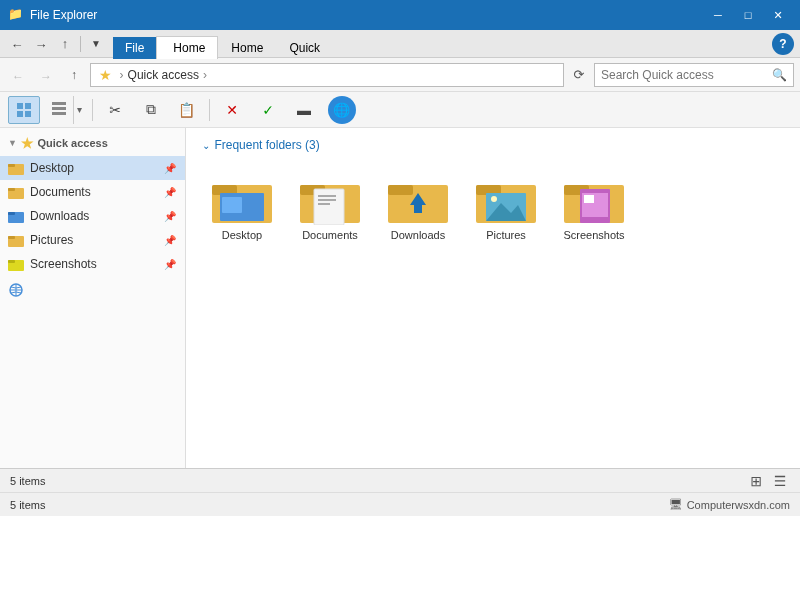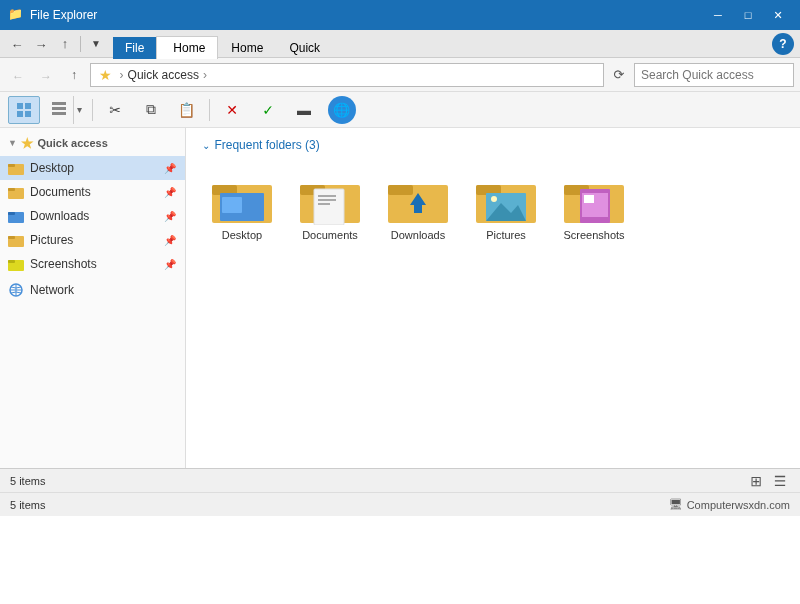--- a/index.html
+++ b/index.html
@@ -90,21 +90,21 @@
       display: flex; align-items: center; padding: 0 8px; font-size: 12px;
       color: #333; cursor: pointer;
     }
     .path-star { color: #f0c040; margin-right: 4px; font-size: 14px; }
     .path-sep { color: #888; margin: 0 4px; }
     .refresh-btn {
       width: 22px; height: 22px; display: flex; align-items: center; justify-content: center;
       font-size: 13px; cursor: pointer; color: #555; border-radius: 2px;
     }
     .search-box {
-      width: 160px; height: 24px; border: 1px solid #bbb; background: white;
+      width: 200px; height: 24px; border: 1px solid #bbb; background: white;
       display: flex; align-items: center; padding: 0 6px; gap: 12px;
     }
     .search-input {
       flex: 1; border: none; outline: none; font-size: 12px; color: #888; background: transparent;
     }
     .search-icon { color: #888; font-size: 12px; }
 
     
     .toolbar-row {
       background: #f5f5f5;
@@ -370,21 +370,20 @@
     <div class="sidebar-item">
       <span class="item-icon">
         <svg width="16" height="14" viewBox="0 0 16 14">
             <circle cx="8" cy="7" r="6" fill="none" stroke="#4a90d9" stroke-width="1.5"></circle>
             <line x1="8" y1="1" x2="8" y2="13" stroke="#4a90d9" stroke-width="1"></line>
             <line x1="2" y1="7" x2="14" y2="7" stroke="#4a90d9" stroke-width="1"></line>
             <path d="M3 4 Q8 6 13 4" fill="none" stroke="#4a90d9" stroke-width="1"></path>
             <path d="M3 10 Q8 8 13 10" fill="none" stroke="#4a90d9" stroke-width="1"></path>
           </svg>
       </span>
-      <span class="item-label">Network</span>
     </div>
   </div>
 
   <div class="content-area">
     <div class="section-header">
       <span class="arrow" style="color:#1a6fb5;">⌄</span>
       <span>Frequent folders (3)</span>
     </div>
     <div class="folders-grid">
 

